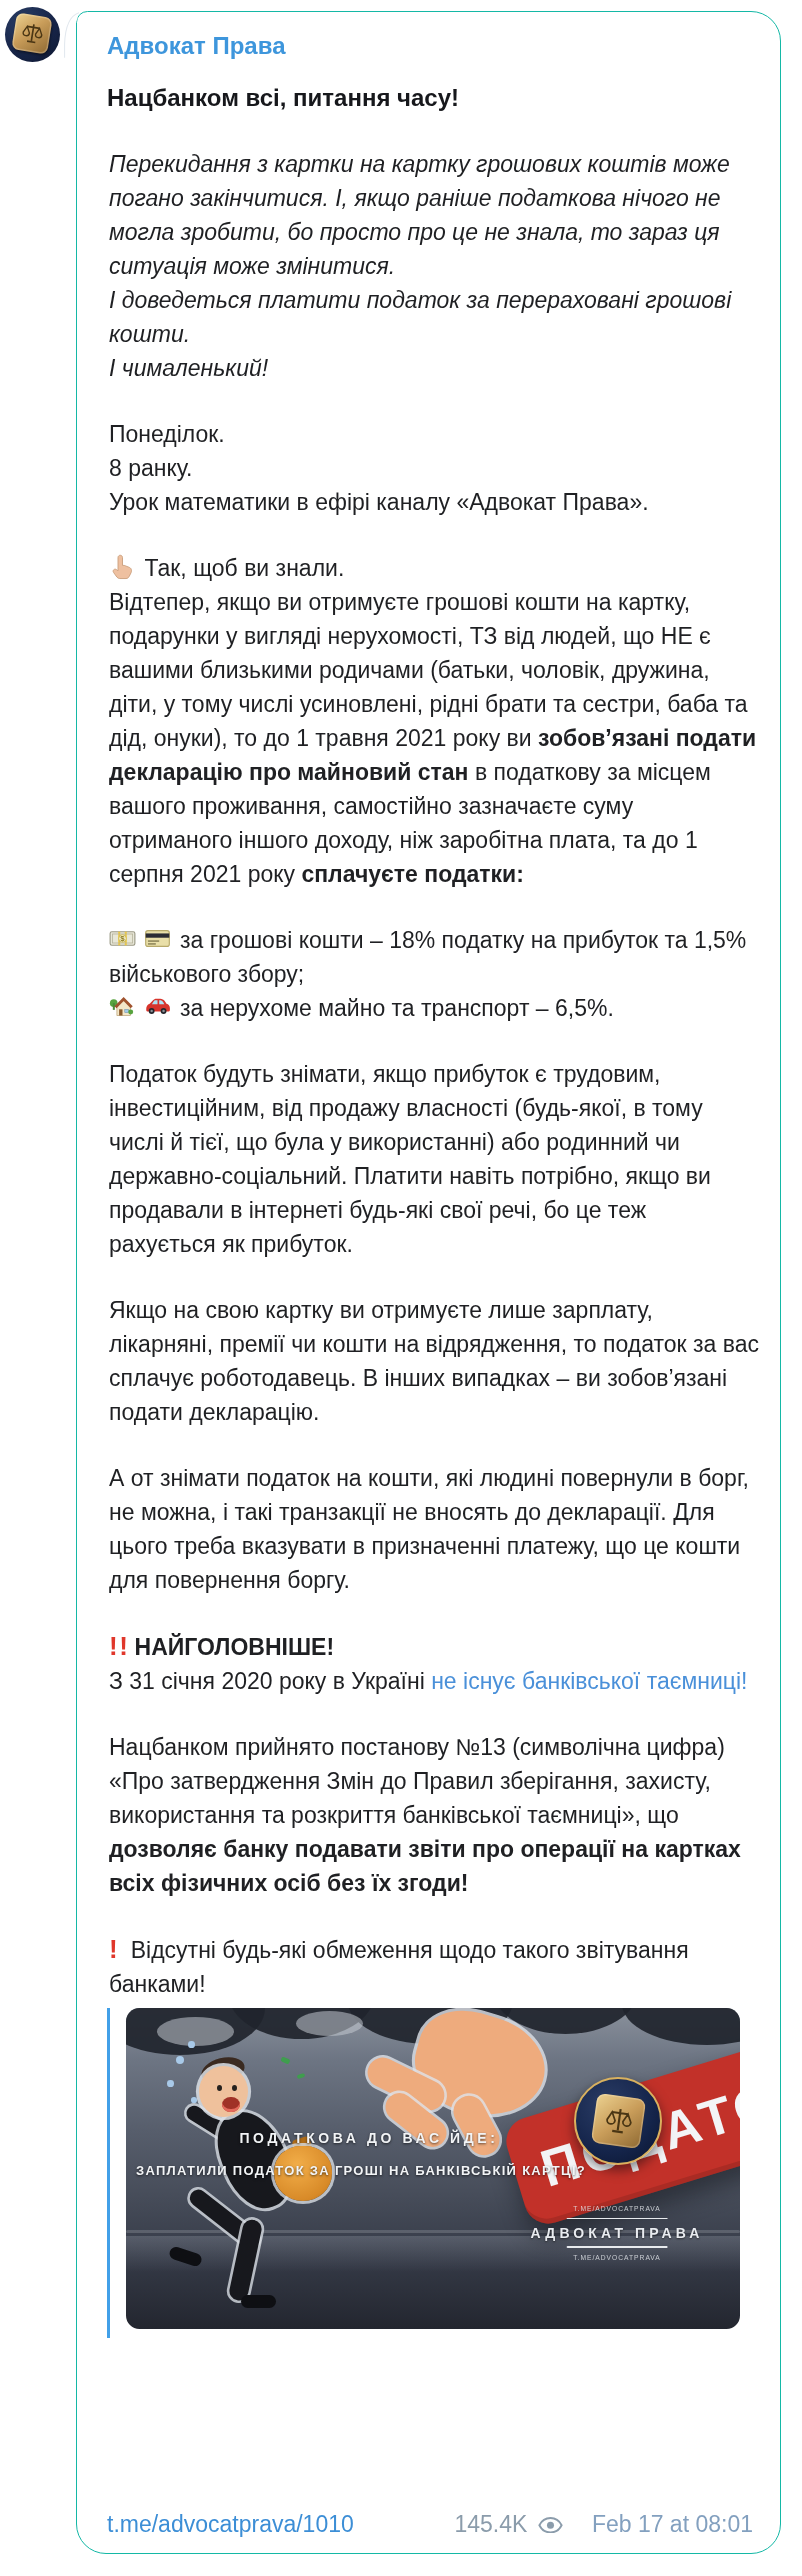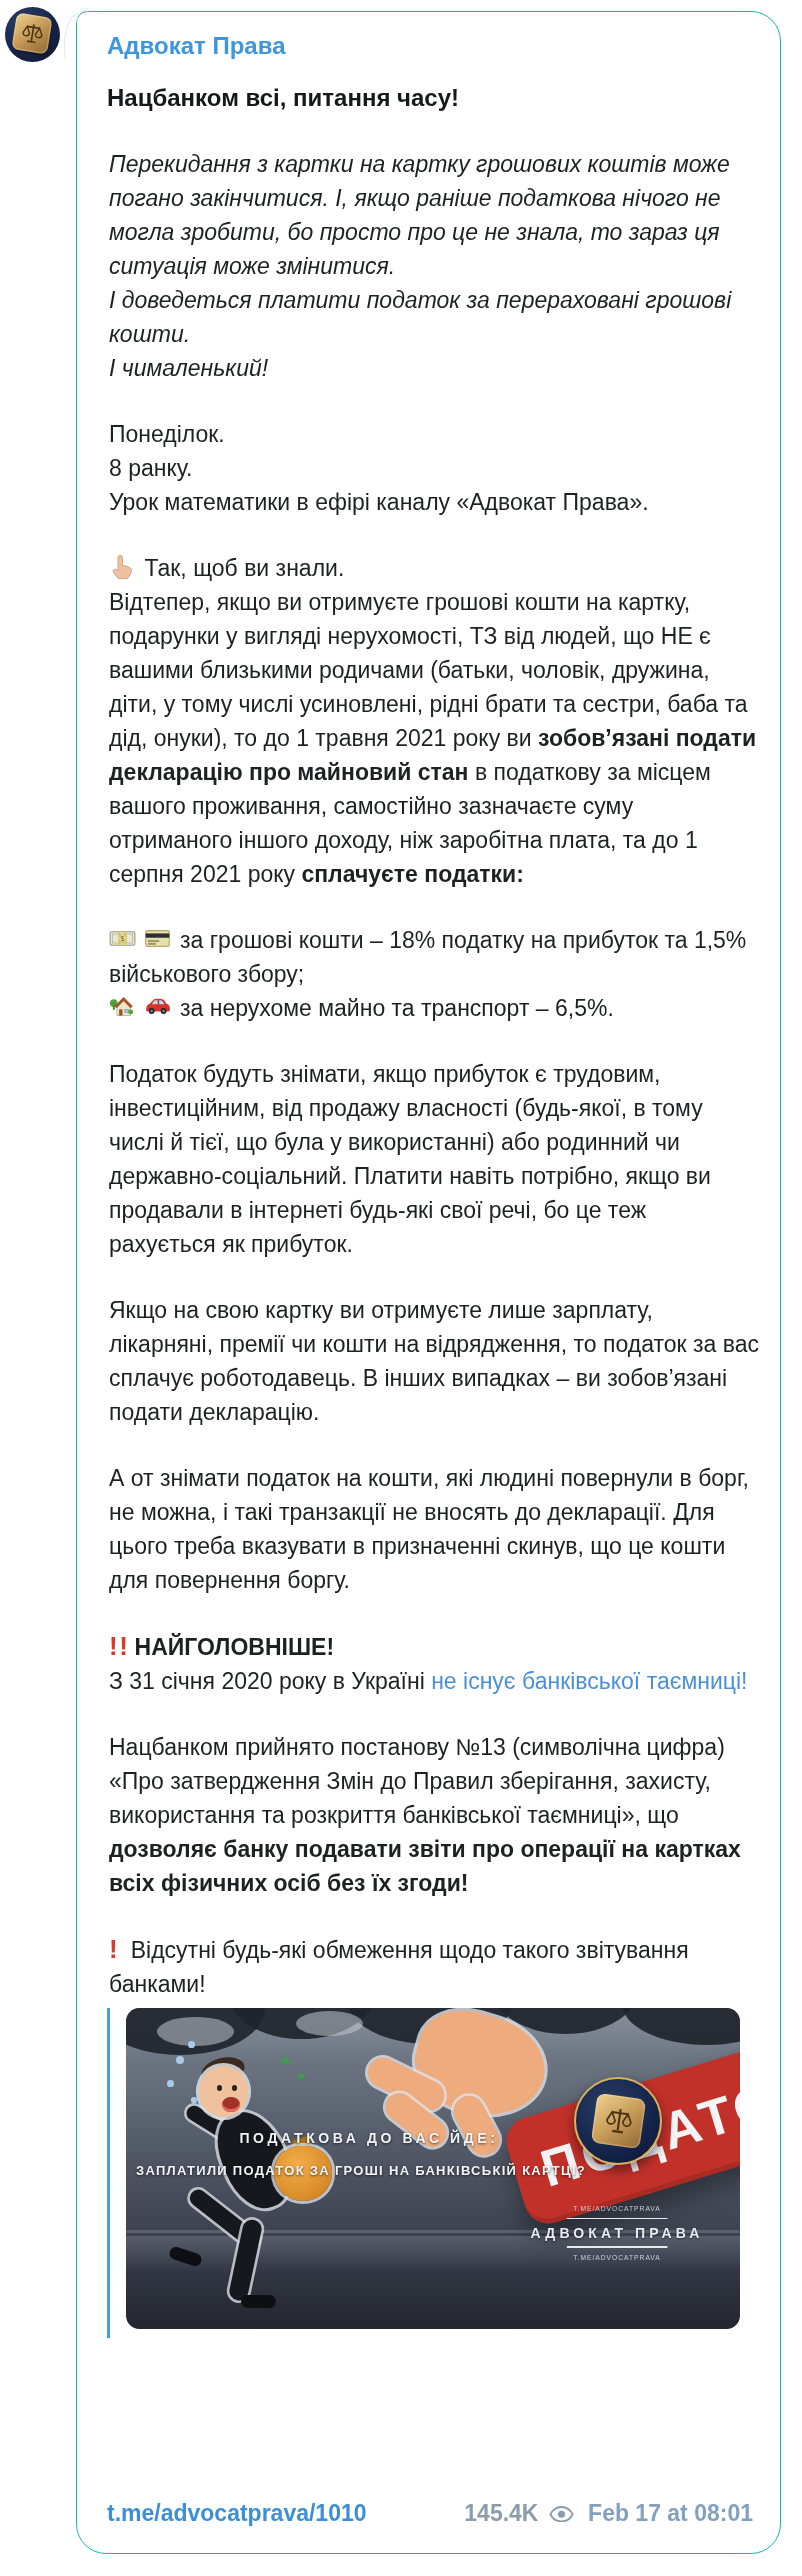--- a/index.html
+++ b/index.html
@@ -98,26 +98,26 @@
   }
   .cap1{position:absolute;left:243px;top:122px;transform:translateX(-50%);white-space:nowrap;
     color:#f2f4f6;font-weight:bold;font-size:14px;letter-spacing:3.6px;text-shadow:0 1px 2.6px rgba(0,0,0,.65);}
   .cap2{position:absolute;left:235px;top:155px;transform:translateX(-50%);white-space:nowrap;
     color:#f2f4f6;font-weight:bold;font-size:13px;letter-spacing:1.3px;text-shadow:0 1px 2.6px rgba(0,0,0,.65);}
   .brand{position:absolute;left:491px;top:197px;transform:translateX(-50%);text-align:center;color:#e9ecf0;}
   .brand .small{font-size:6.7px;letter-spacing:1px;opacity:.8;filter:blur(0.7px);white-space:nowrap;}
   .brand .rule{width:101px;height:1.5px;background:#e8ebee;margin:5.7px auto;border-radius:1px;}
   .brand .nm{font-size:14px;font-weight:bold;letter-spacing:4.1px;margin:2.1px 0;white-space:nowrap;text-shadow:0 1px 2.1px rgba(0,0,0,.5);}
 
-  .footer{position:absolute;left:30px;right:27px;bottom:26px;display:flex;justify-content:space-between;align-items:center;font-size:23px;font-weight:bold;}
+  .footer{position:absolute;left:30px;right:27px;bottom:15px;display:flex;justify-content:space-between;align-items:center;font-size:23px;}
   .post-link{color:#3c8ed6;text-decoration:none;cursor:pointer;}
   .meta{display:flex;align-items:center;gap:10.3px;}
   .views{color:var(--c-views,#8b9cab);}
   .eye{display:inline-flex;align-items:center;}
-  .date{color:var(--c-date,#83a0bf);margin-left:4px;}
+  .date{color:var(--c-date,#83a0bf);margin-left:19px;}
 </style>
 </head>
 <body>
 
 <div class="page">
 
   <div class="avatar">
     <div class="emblem">
       <svg viewBox="0 0 24 24" width="25" height="25">
         <path d="M12 3v16M6 6h12" stroke="#4a3614" stroke-width="1.6" fill="none"></path>
@@ -171,21 +171,21 @@
               <path d="M2 14c0-2 1-4 3-4.5L8 6.5C8.7 5.6 9.8 5 11 5h3.5c1.6 0 3 .8 3.9 2.1L20 9.5c1.8.4 3 2 3 3.9V15c0 .9-.7 1.5-1.6 1.5H3.6C2.7 16.5 2 15.9 2 15z" fill="#d7342c"></path>
               <path d="M9 6.8L7 10h5V6.5h-1c-.8 0-1.5.1-2 .3z" fill="#aee1f2"></path>
               <path d="M13.5 6.5V10h4.6l-1.3-2.2c-.7-1-1.9-1.3-3.3-1.3z" fill="#aee1f2"></path>
               <circle cx="6.8" cy="16" r="2.6" fill="#23252b"></circle>
               <circle cx="6.8" cy="16" r="1.1" fill="#8d9096"></circle>
               <circle cx="17.4" cy="16" r="2.6" fill="#23252b"></circle>
               <circle cx="17.4" cy="16" r="1.1" fill="#8d9096"></circle>
             </svg></span><span> за нерухоме майно та транспорт – 6,5%.</span></div>
         <div class="para"><span>Податок будуть знімати, якщо прибуток є трудовим, інвестиційним, від продажу власності (будь-якої, в тому числі й тієї, що була у використанні) або родинний чи державно-соціальний. Платити навіть потрібно, якщо ви продавали в інтернеті будь-які свої речі, бо це теж рахується як прибуток.</span></div>
         <div class="para"><span>Якщо на свою картку ви отримуєте лише зарплату, лікарняні, премії чи кошти на відрядження, то податок за вас сплачує роботодавець. В інших випадках – ви зобов’язані подати декларацію.</span></div>
-        <div class="para"><span>А от знімати податок на кошти, які людині повернули в борг, не можна, і такі транзакції не вносять до декларації. Для цього треба вказувати в призначенні скинув, що це кошти для повернення боргу.</span></div>
+        <div class="para"><span>А от знімати податок на кошти, які людині повернули в борг, не можна, і такі транзакції не вносять до декларації. Для цього треба вказувати в призначенні платежу, що це кошти для повернення боргу.</span></div>
         <div class="para"><span class="exmark">!!</span><span class="bd">НАЙГОЛОВНІШЕ!</span><span>
 З 31 січня 2020 року в Україні </span><a class="tlink" href="#">не існує банківської таємниці!</a></div>
         <div class="para"><span>Нацбанком прийнято постанову №13 (символічна цифра) «Про затвердження Змін до Правил зберігання, захисту, використання та розкриття банківської таємниці», що </span><span class="bd">дозволяє банку подавати звіти про операції на картках всіх фізичних осіб без їх згоди!</span></div>
         <div class="para"><span class="exmark">!</span><span> Відсутні будь-які обмеження щодо такого звітування банками!</span></div>
       </div>
 
     <div class="quote">
       <div class="tax-image">
 
         <div class="cloud" style="left:-31px;top:-46px;width:170px;height:93px;"></div>

